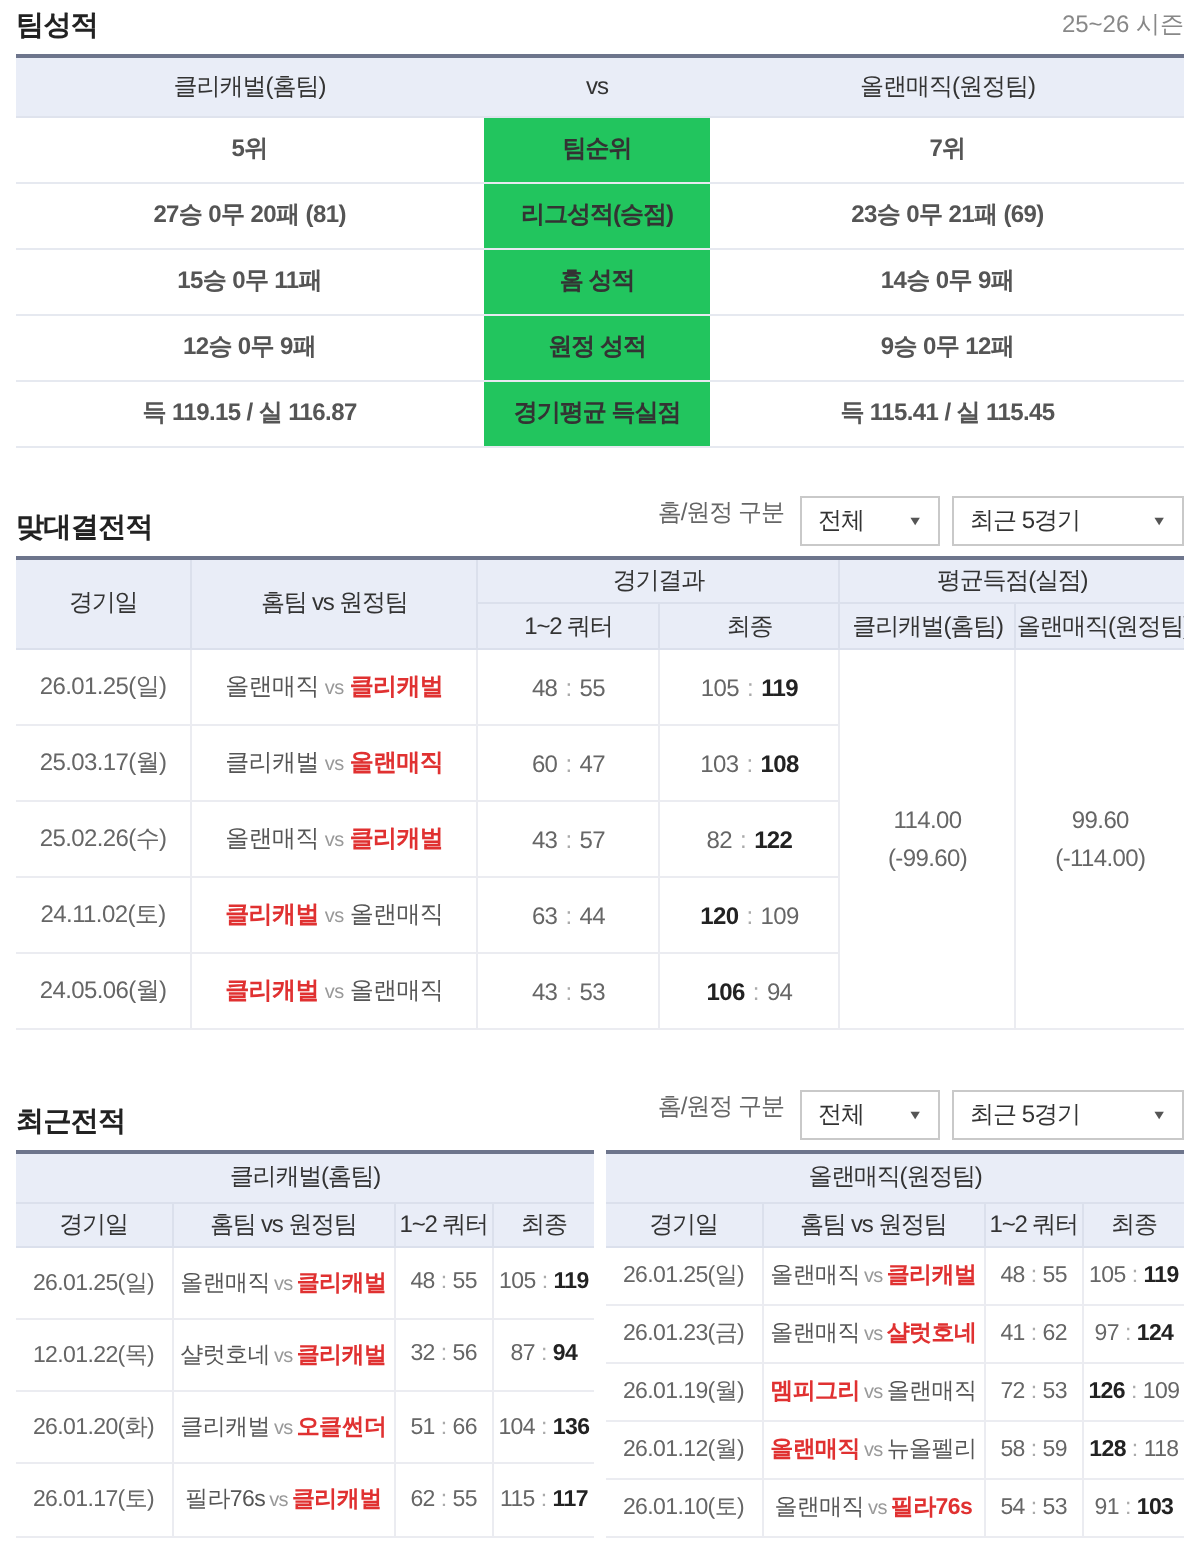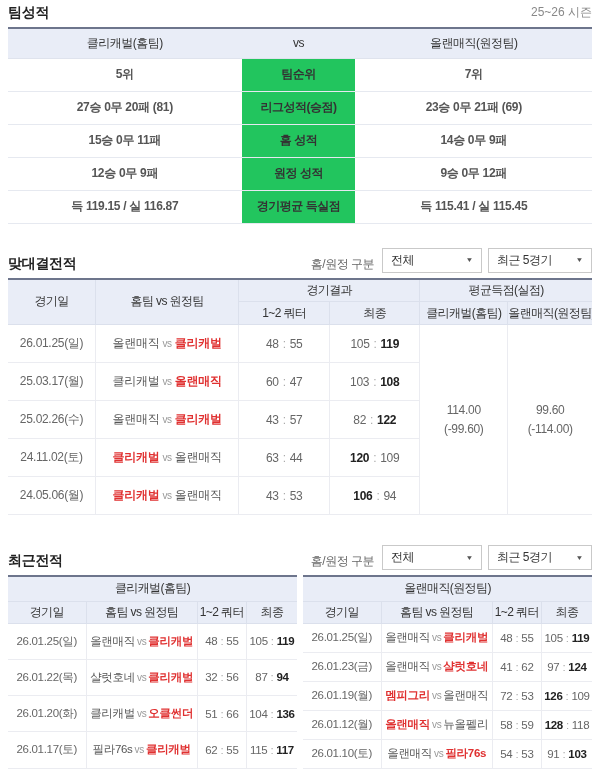--- a/index.html
+++ b/index.html
@@ -9,29 +9,29 @@
     font-family:"Liberation Sans", sans-serif;
     -webkit-font-smoothing:antialiased;
   }
   .page { width:600px; padding:4px 8px 0 8px; }
 
   
   .sec-head { display:flex; justify-content:space-between; align-items:flex-end; margin-bottom:5px; }
   .sec-title { font-size:14px; font-weight:700; color:#222; letter-spacing:-0.3px; }
   .season { font-size:12px; color:#888; padding-bottom:1px; }
 
-  .filters { display:flex; align-items:flex-end; gap:6px; }
+  .filters { display:flex; align-items:flex-start; gap:6px; }
   .f-label { font-size:12px; color:#666; margin-right:2px; letter-spacing:-0.5px;}
   .select {
     display:inline-flex; align-items:center; justify-content:space-between;
     height:25px; border:1px solid #c9c9c9; background:#fff;
     font-size:12px; color:#333; padding:0 8px; cursor:pointer; letter-spacing:-0.5px;
   }
-  .select.v { width:100px; }
-  .select.g { width:104px; }
+  .select.v { width:70px; }
+  .select.g { width:116px; }
   .caret { font-size:8px; color:#555; transform:scaleY(0.8); margin-left:6px; }
 
   
   .tbl {
     width:100%; border-collapse:collapse; table-layout:fixed;
     border-left:hidden; border-right:hidden;
     border-top:2px solid #6d758c;
   }
   .tbl th, .tbl td { text-align:center; vertical-align:middle; white-space:nowrap; overflow:hidden; }
 
@@ -285,21 +285,21 @@
             <span class="team t-home">올랜매직</span><span class="vs">vs</span><span class="team t-away">클리캐벌</span>
           </td>
           <td class="score">
             <span class="num">48</span><span class="colon">:</span><span class="num">55</span>
           </td>
           <td class="score win-away">
             <span class="num n-home">105</span><span class="colon">:</span><span class="num n-away">119</span>
           </td>
         </tr>
         <tr>
-          <td>26.01.22(목)</td>
+          <td>12.01.22(목)</td>
           <td class="win-away">
             <span class="team t-home">샬럿호네</span><span class="vs">vs</span><span class="team t-away">클리캐벌</span>
           </td>
           <td class="score">
             <span class="num">32</span><span class="colon">:</span><span class="num">56</span>
           </td>
           <td class="score win-away">
             <span class="num n-home">87</span><span class="colon">:</span><span class="num n-away">94</span>
           </td>
         </tr>

